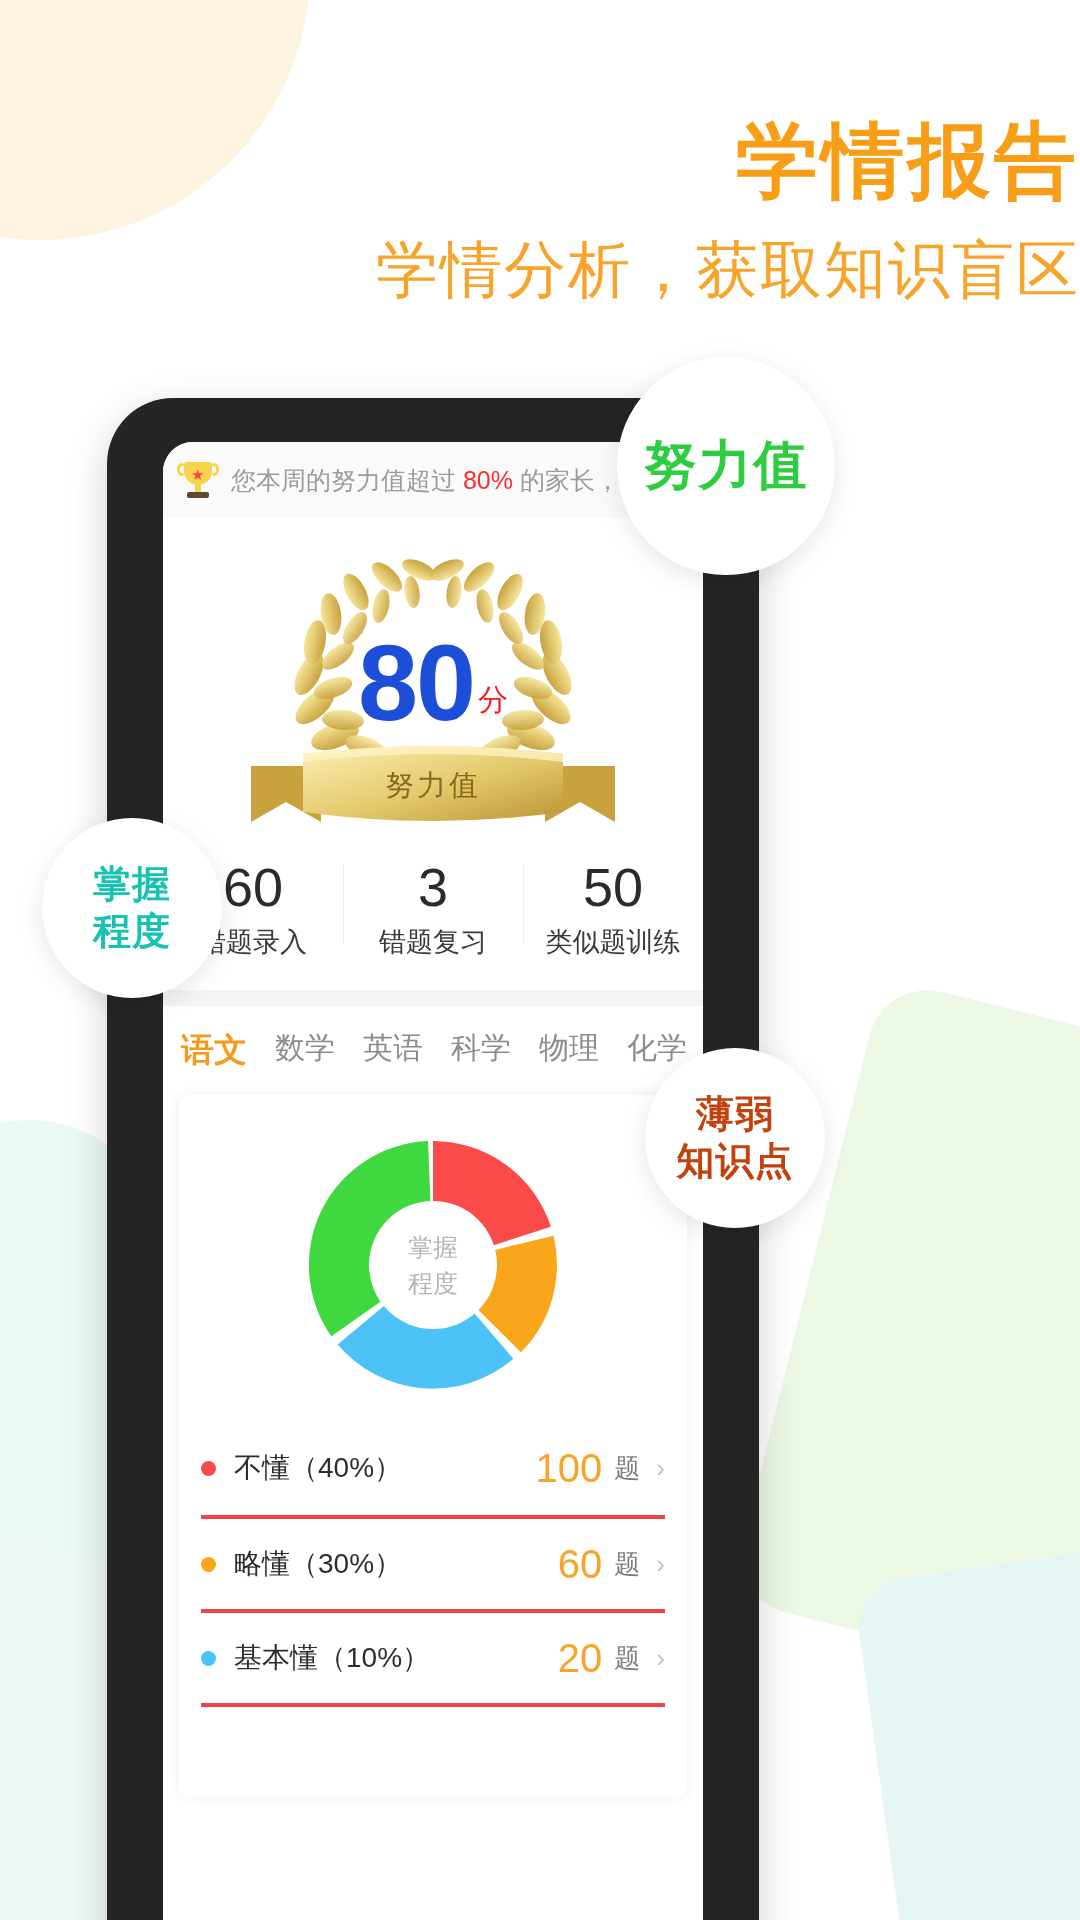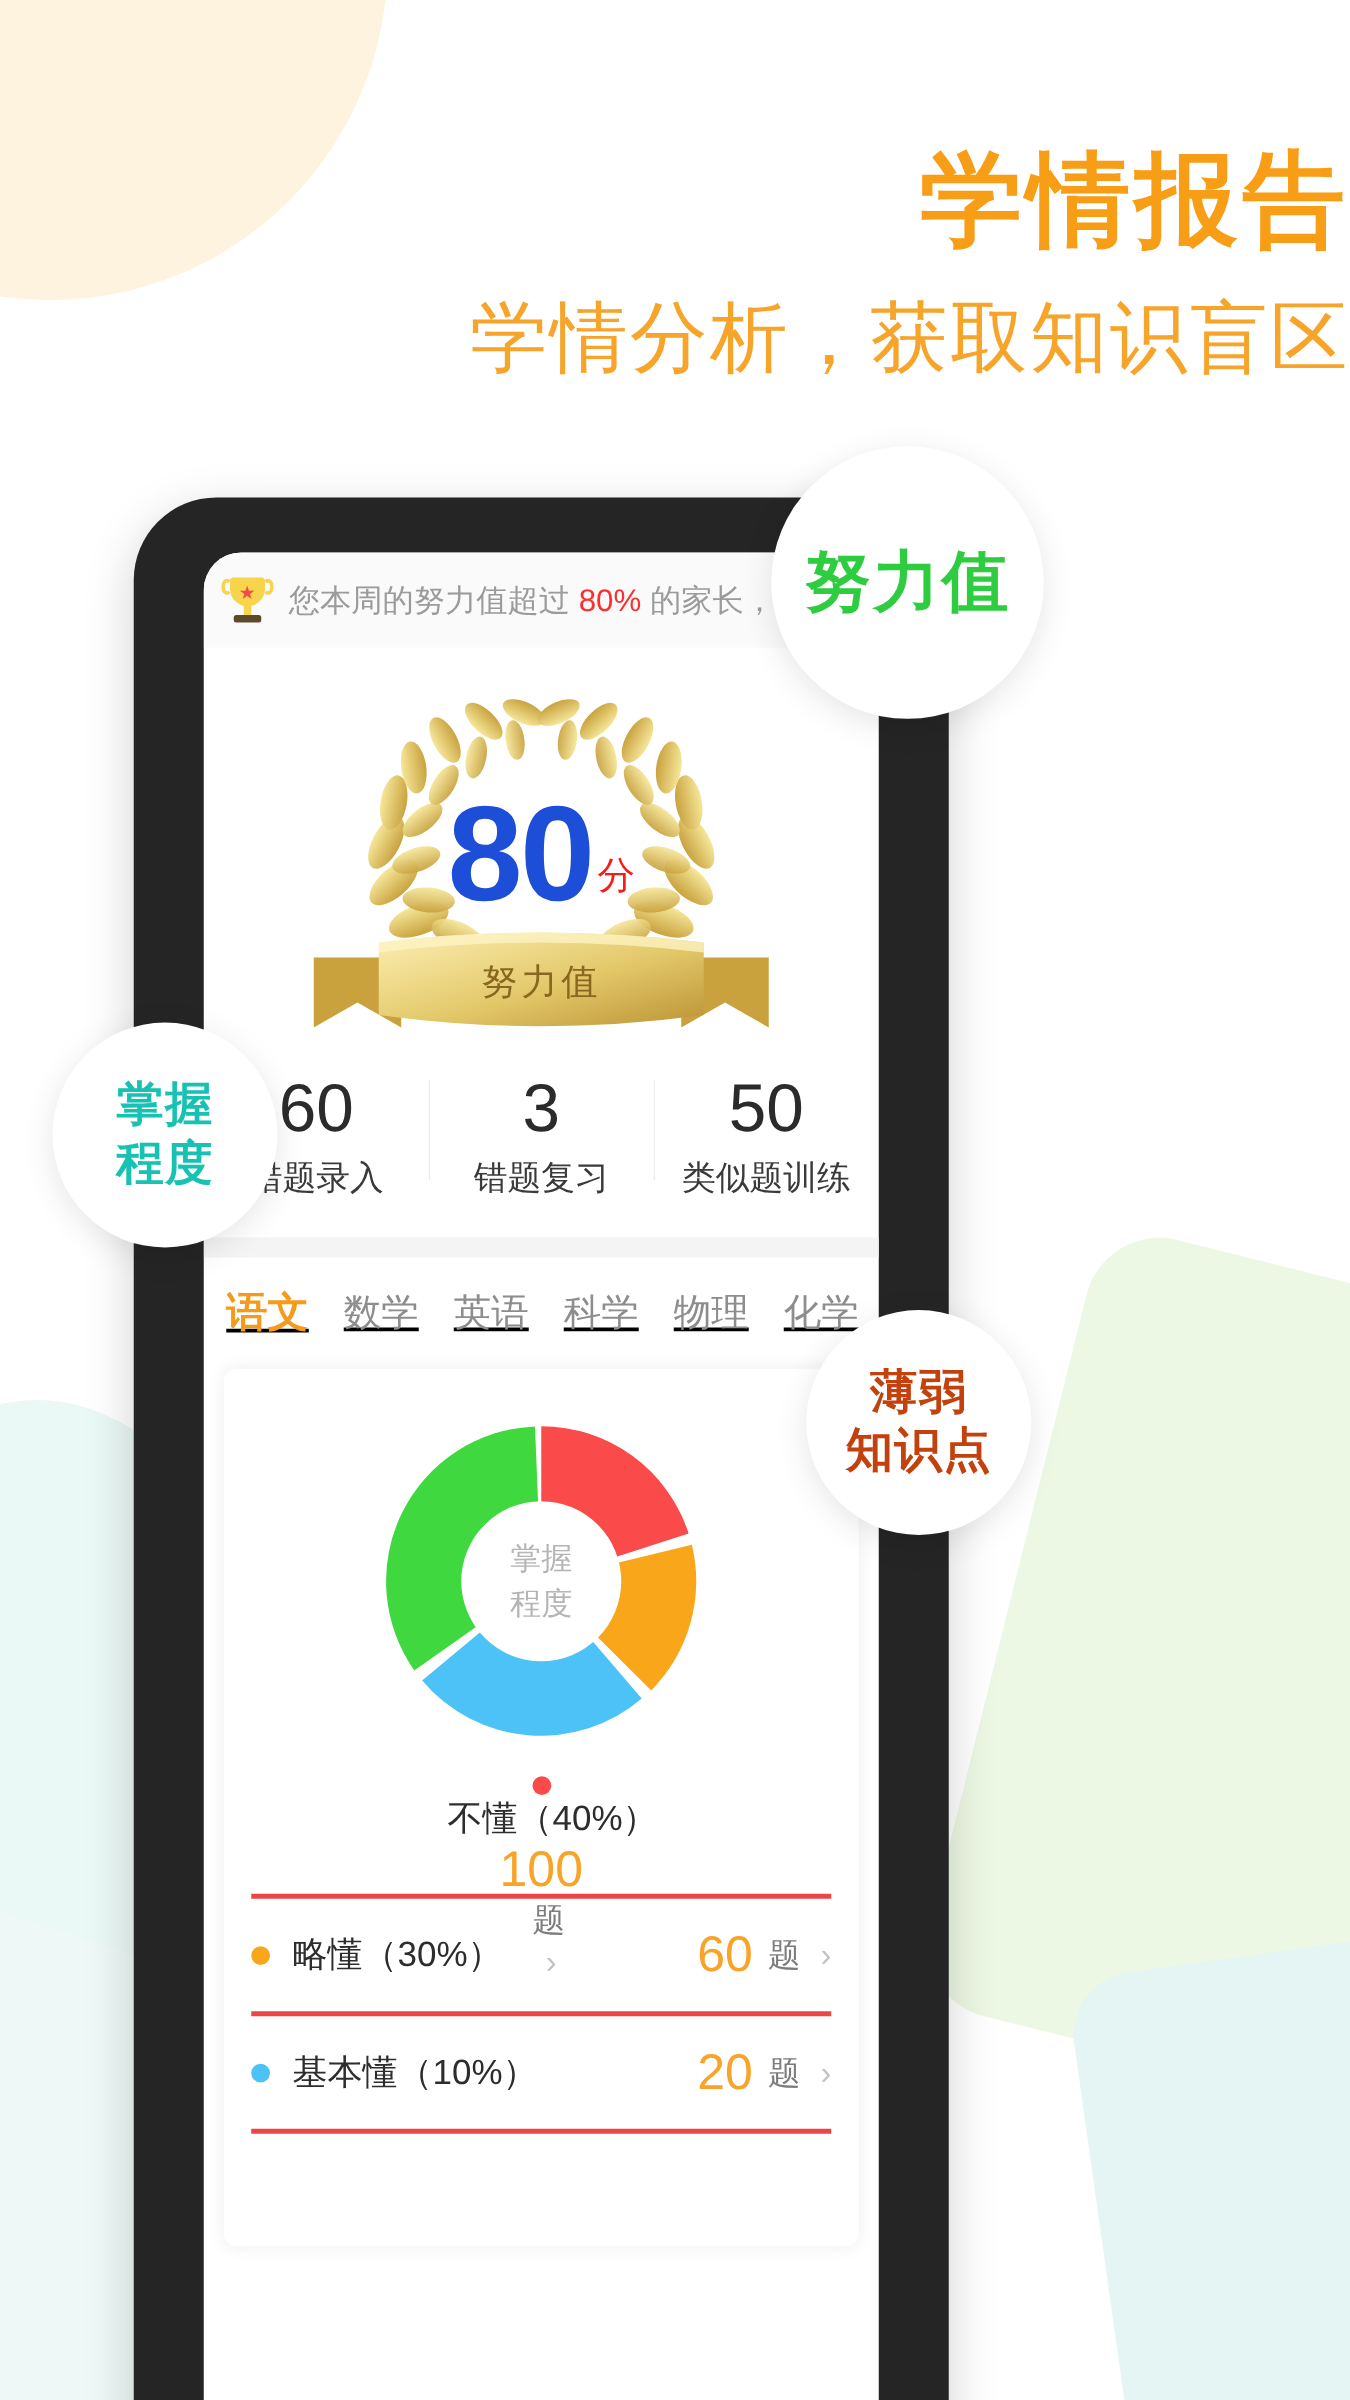--- a/index.html
+++ b/index.html
@@ -130,21 +130,21 @@
   .stat + .stat::before {
     content: ""; position: absolute; left: 0; top: 8px;
     width: 1px; height: 80px; background: #ececec;
   }
   .stat-value { font-size: 54px; color: #2b2b2b; line-height: 1.15; }
   .stat-label { font-size: 27px; color: #3a3a3a; margin-top: 6px; }
 
   .strip-gap { height: 16px; background: #f4f4f4; }
 
   
-  .tabs { display: flex; align-items: center; padding: 22px 18px 18px 18px; gap: 28px; text-decoration: underline; }
+  .tabs { display: flex; align-items: flex-start; padding: 22px 18px 18px 18px; gap: 28px; }
   .tab { font-size: 30px; color: #8d8d8d; white-space: nowrap; }
   .tab.active { color: #f59a1b; font-weight: bold; font-size: 33px; }
 
   
   .card {
     margin: 4px 16px 0 16px; background: #fff;
     border-radius: 10px; box-shadow: 0 0 14px rgba(0,0,0,0.07);
     padding: 26px 0 0 0;
   }
   .donut-wrap { display: flex; justify-content: center; padding: 10px 0 22px 0; }
@@ -154,21 +154,21 @@
     width: 128px; height: 128px; border-radius: 50%; background: #fff;
     display: flex; flex-direction: column; align-items: center; justify-content: center;
     color: #b5b5b5; font-size: 25px; line-height: 1.45;
   }
 
   .legend-rows { padding: 0 22px; }
   .legend-row {
     display: flex; align-items: center;
     height: 94px; border-top: 4px solid #ef4444;
   }
-  .legend-row:first-child { border-top: none; flex-direction: column; }
+  .legend-row:first-child { border-top: none; }
   .dot { width: 15px; height: 15px; border-radius: 50%; flex: 0 0 15px; }
   .legend-label { font-size: 28px; color: #2d2d2d; margin-left: 18px; flex: 1; }
   .legend-count { font-size: 40px; color: #f7a429; }
   .legend-unit { font-size: 26px; color: #7c7c7c; margin-left: 12px; }
   .chev { margin-left: 16px; color: #c3c3c3; font-size: 26px; }
 
   
   .bubble {
     position: absolute; border-radius: 50%; background: #ffffff;
     box-shadow: 0 6px 26px rgba(0,0,0,0.10);

